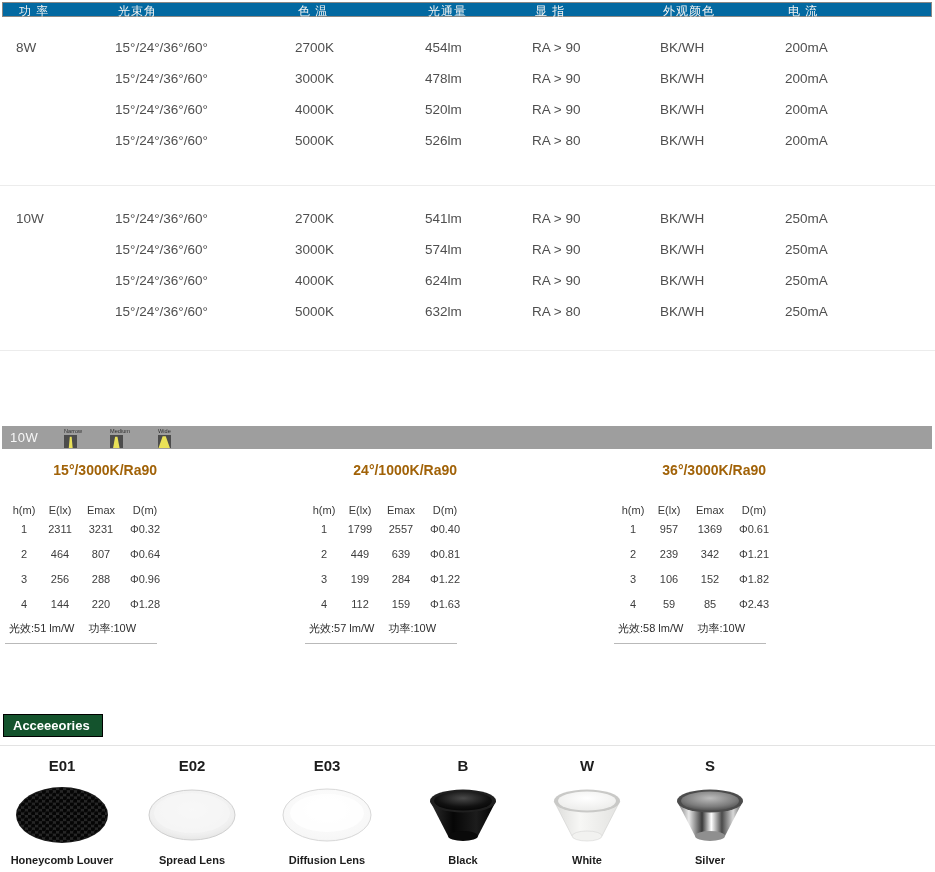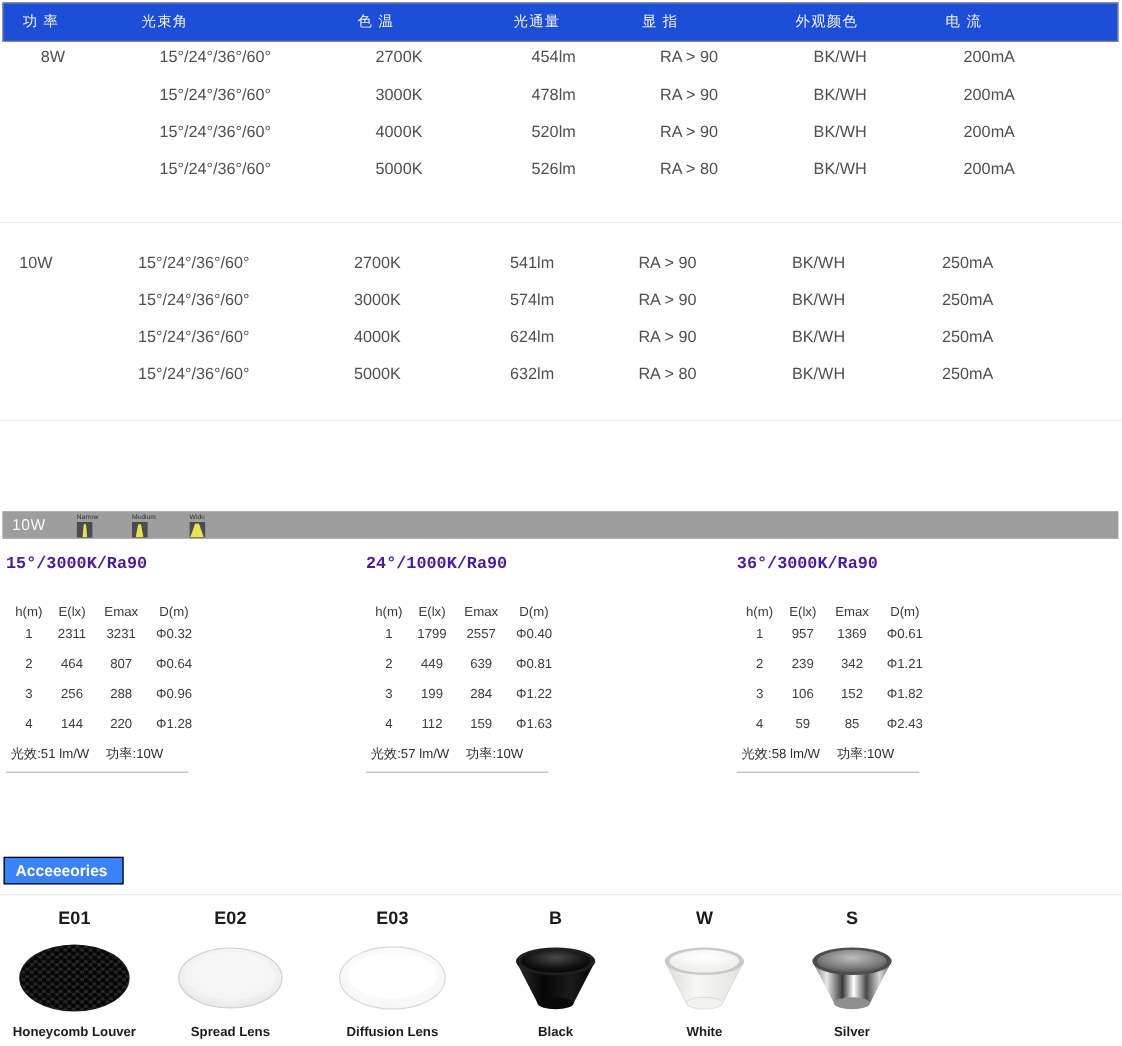--- a/index.html
+++ b/index.html
@@ -8,26 +8,26 @@
     font-family:"Liberation Sans","DejaVu Sans",sans-serif;
     color:#4a4a4a;overflow:hidden;
   }
   
   .cols{
     display:grid;
     grid-template-columns:99px 180px 130px 107px 128px 125px 1fr;
     padding-left:16px;
   }
   .spec-header{
-    position:absolute;top:2px;left:2px;right:3px;height:33px;
-    background:#1d4ed8;border:1px solid #8a8885;box-sizing:border-box;
+    position:absolute;top:2px;left:2px;right:3px;height:15px;
+    background:#0369a1;border:1px solid #8a8885;box-sizing:border-box;
     align-items:center;color:#f4f3f1;font-size:12px;letter-spacing:1px;
   }
   .spec-group{position:absolute;left:0;right:0;}
-  .g1{top:32px;padding-left:18px;}
+  .g1{top:32px;}
   .g2{top:203px;}
   .spec-row{height:31px;align-items:center;font-size:13.5px;color:#4f4f4f;}
   .hr{position:absolute;left:0;right:0;height:1px;background:#ececec;}
   .hr1{top:185px;}
   .hr2{top:350px;}
   
   .pbar{
     position:absolute;top:426px;left:2px;right:3px;height:23px;
     background:#9e9e9e;display:flex;align-items:center;
   }
@@ -36,33 +36,33 @@
   .beam-wrap{display:flex;flex-direction:column;align-items:flex-start;}
   .beam-cap{font-size:7px;line-height:7px;color:#2f2f2f;transform:scale(.8);transform-origin:left bottom;}
   .beam{width:13px;height:13px;background:#4c4c4c;position:relative;margin-top:1px;}
   .beam::after{content:"";position:absolute;inset:0;background:#e9e158;}
   .beam.narrow::after{clip-path:polygon(43% 14%,57% 14%,65% 100%,35% 100%);}
   .beam.medium::after{clip-path:polygon(41% 14%,59% 14%,75% 100%,25% 100%);}
   .beam.wide::after{clip-path:polygon(38% 10%,62% 10%,94% 100%,6% 100%);}
   
   .ptable{position:absolute;top:462px;width:162px;}
   .pt1{left:5px;} .pt2{left:305px;} .pt3{left:614px;}
-  .ptitle{font-size:14px;font-weight:bold;color:#4c1d95;text-align:left;width:152px;line-height:16px;font-family:Liberation Mono, monospace;}
+  .ptitle{font-size:14px;font-weight:bold;color:#a16207;text-align:right;width:152px;line-height:16px;}
   .pgrid{display:grid;grid-template-columns:30px 42px 40px 48px;padding-left:4px;text-align:center;}
   .phead{margin-top:26px;font-size:11px;color:#3a3a3a;}
   .prow{height:25px;align-items:center;font-size:11px;color:#3d3d3d;}
   .prow:first-of-type{margin-top:5px;}
   .pfoot{
     margin-top:5px;display:flex;gap:14px;font-size:11px;color:#2e2e2e;
     padding:0 0 7px 4px;border-bottom:1px solid #b9b9b9;width:148px;
   }
   
   .acc-title{
     position:absolute;top:714px;left:3px;width:100px;height:23px;
-    background:#3b82f6;border:1px solid #000;box-sizing:border-box;
+    background:#14532d;border:1px solid #000;box-sizing:border-box;
     color:#ffffff;font-size:13px;font-weight:bold;line-height:21px;padding-left:9px;
   }
   .acc-hr{position:absolute;left:0;right:0;top:745px;height:1px;background:#e3e3e3;}
   .acc-item{position:absolute;top:757px;width:130px;text-align:center;}
   .acc-code{font-size:15px;font-weight:bold;color:#1c1c1c;}
   .acc-img{height:76px;display:flex;align-items:center;justify-content:center;margin-top:3px;}
   .acc-name{font-size:11px;font-weight:bold;color:#1c1c1c;margin-top:1px;}
 </style>
 </head>
 <body>

